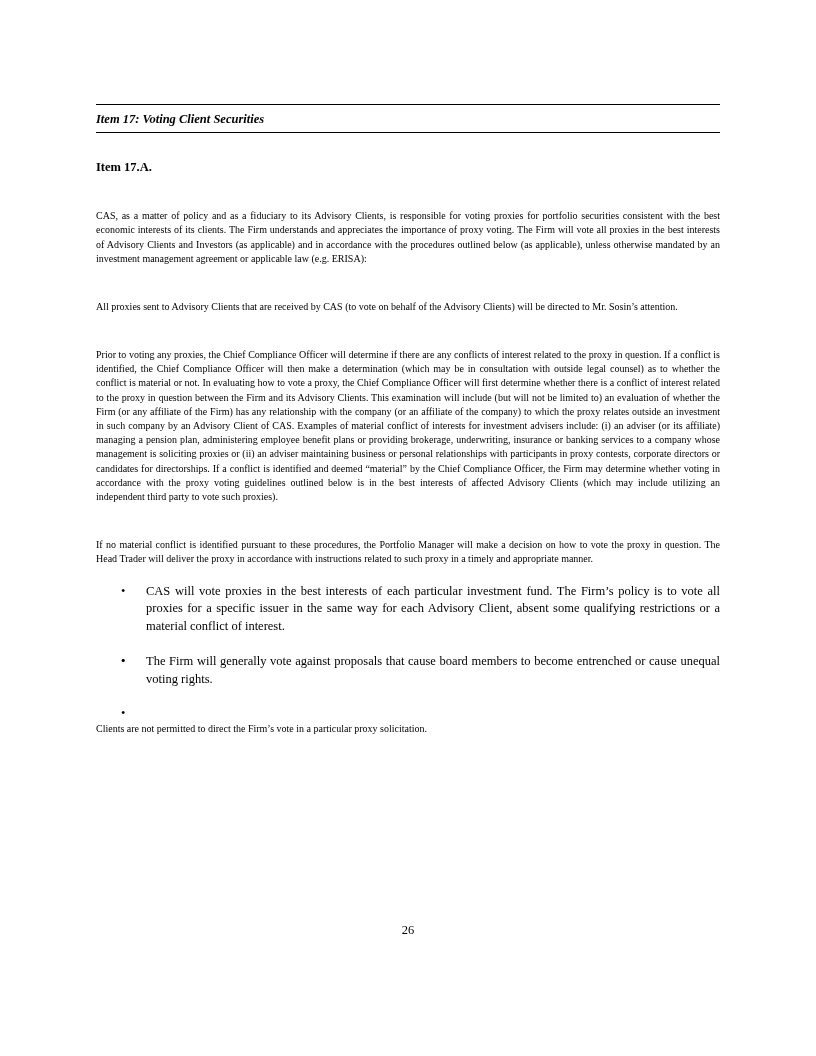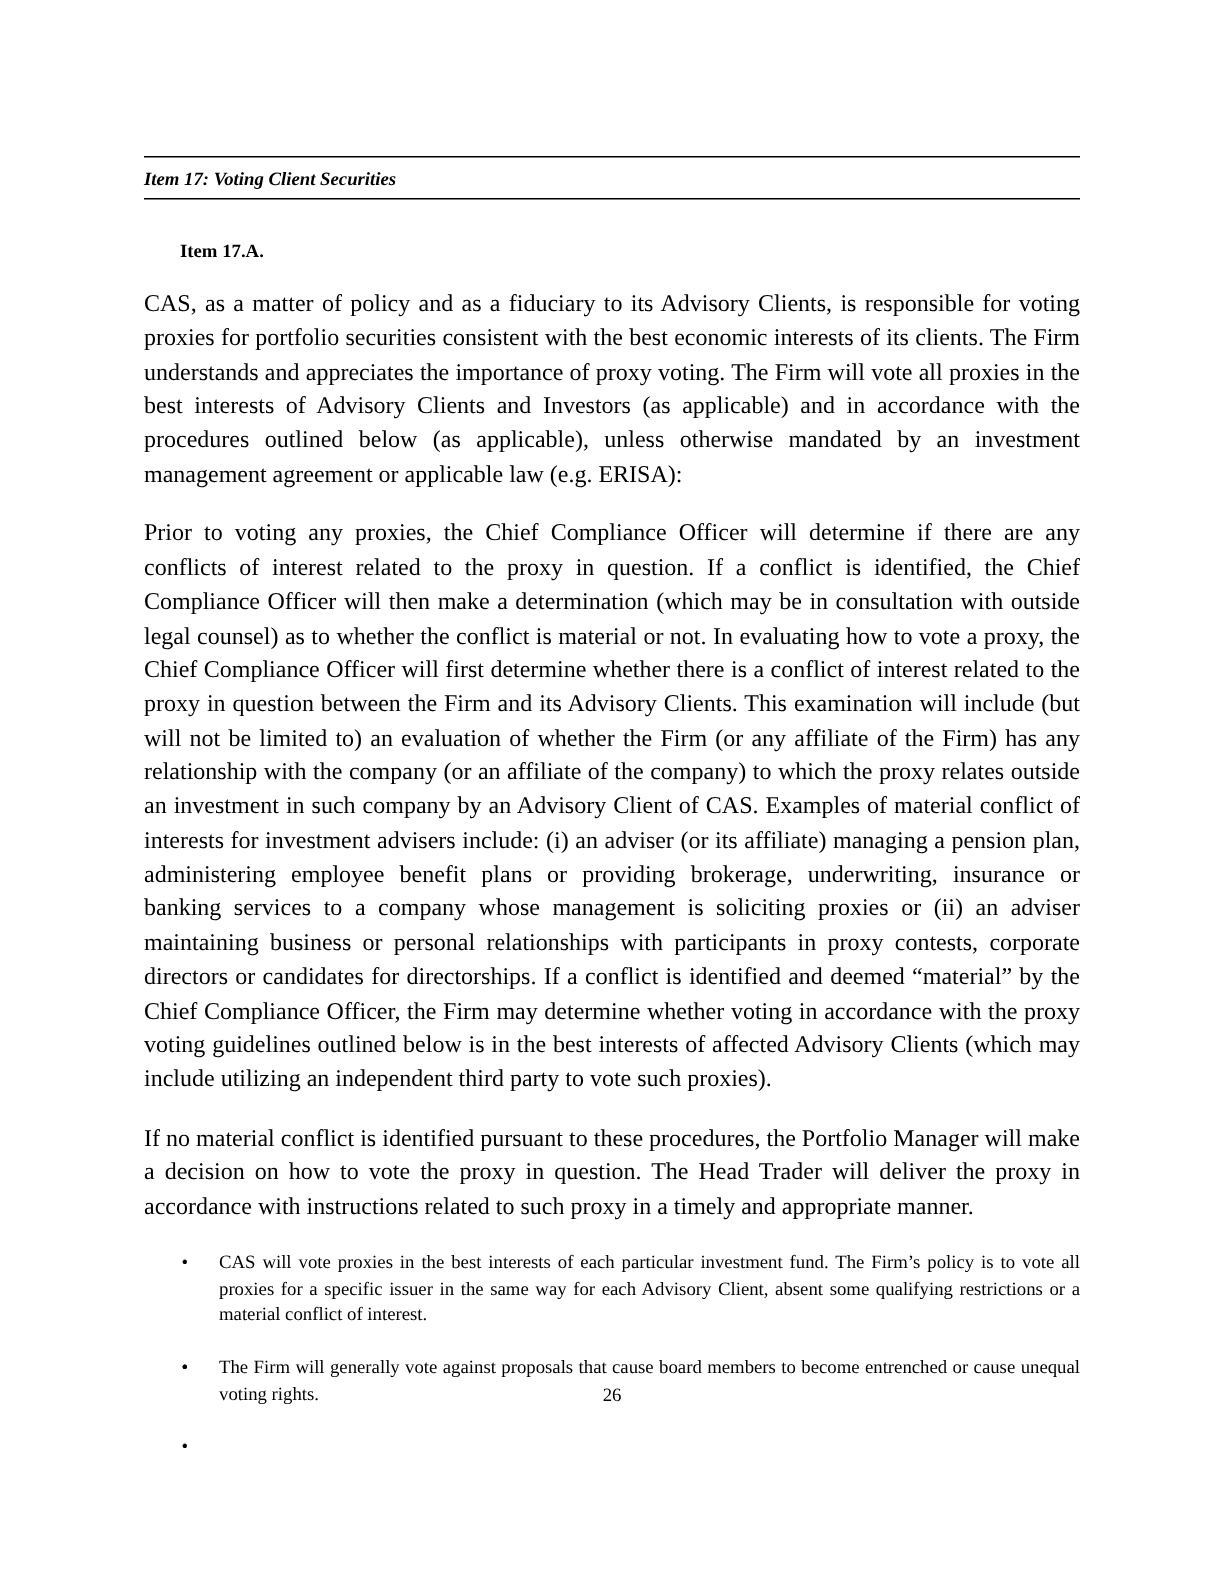--- a/index.html
+++ b/index.html
@@ -35,27 +35,26 @@
     font-weight: bold;
     font-style: italic;
     font-size: 12.5px;
     line-height: 1.45;
     padding: 5px 0 4px 0;
   }
   .section-label {
     font-weight: bold;
     font-size: 12.5px;
     margin-top: 27px;
-    margin-left: 24px;
   }
   p.body-text {
-    font-size: 16px;
+    font-size: 10px;
     line-height: 1.42;
     text-align: justify;
-    margin: 17px 0 0 0;
+    margin: 34px 0 0 0;
   }
   ul.bullets {
     list-style: none;
     margin: 16px 0 0 0;
     padding: 0;
   }
   ul.bullets li {
     position: relative;
     font-size: 12.5px;
     line-height: 1.42;
@@ -93,35 +92,37 @@
 
   <div class="header-block">
     <hr class="rule">
     <div class="header-title">Item 17:  Voting Client Securities</div>
     <hr class="rule">
   </div>
 
   <div class="section-label">Item 17.A.</div>
 
   <p class="body-text">CAS, as a matter of policy and as a fiduciary to its Advisory Clients, is responsible for voting proxies for portfolio securities consistent with the best economic interests of its clients. The Firm understands and appreciates the importance of proxy voting. The Firm will vote all proxies in the best interests of Advisory Clients and Investors (as applicable) and in accordance with the procedures outlined below (as applicable), unless otherwise mandated by an investment management agreement or applicable law (e.g. ERISA):</p>
+  <p class="body-text">All proxies sent to Advisory Clients that are received by CAS (to vote on behalf of the Advisory Clients) will be directed to Mr. Sosin’s attention.</p>
   <p class="body-text">Prior to voting any proxies, the Chief Compliance Officer will determine if there are any conflicts of interest related to the proxy in question.   If a conflict is identified, the Chief Compliance Officer will then make a determination (which may be in consultation with outside legal counsel) as to whether the conflict is material or not.   In evaluating how to vote a proxy, the Chief Compliance Officer will first determine whether there is a conflict of interest related to the proxy in question between the Firm and its Advisory Clients. This examination will include (but will not be limited to) an evaluation of whether the Firm (or any affiliate of the Firm) has any relationship with the company (or an affiliate of the company) to which the proxy relates outside an investment in such company by an Advisory Client of CAS. Examples of material conflict of interests for investment advisers include: (i) an adviser (or its affiliate) managing a pension plan, administering employee benefit plans or providing brokerage, underwriting, insurance or banking services to a company whose management is soliciting proxies or (ii) an adviser maintaining business or personal relationships with participants in proxy contests, corporate directors or candidates for directorships.   If a conflict is identified and deemed “material” by the Chief Compliance Officer, the Firm may determine whether voting in accordance with the proxy voting guidelines outlined below is in the best interests of affected Advisory Clients (which may include utilizing an independent third party to vote such proxies).</p>
   <p class="body-text">If no material conflict is identified pursuant to these procedures, the Portfolio Manager will make a decision on how to vote the proxy in question. The Head Trader will deliver the proxy in accordance with instructions related to such proxy in a timely and appropriate manner.</p>
 
   <ul class="bullets">
     <li>
       <span class="bullet-dot">•</span>
       <span>CAS will vote proxies in the best interests of each particular investment fund. The Firm’s policy is to vote all proxies for a specific issuer in the same way for each Advisory Client, absent some qualifying restrictions or a material conflict of interest.</span>
     </li>
     <li>
       <span class="bullet-dot">•</span>
     </li>
     <li>
       <span class="bullet-dot">•</span>
       <span>The Firm will generally vote against proposals that cause board members to become entrenched or cause unequal voting rights.</span>
     </li>
     <li>
       <span class="bullet-dot">•</span>
     </li>
   </ul>
 
+  <p class="body-text closing">Clients are not permitted to direct the Firm’s vote in a particular proxy solicitation.</p>
 
   <div class="page-number">26</div>
 </div>
 
 </body></html>

